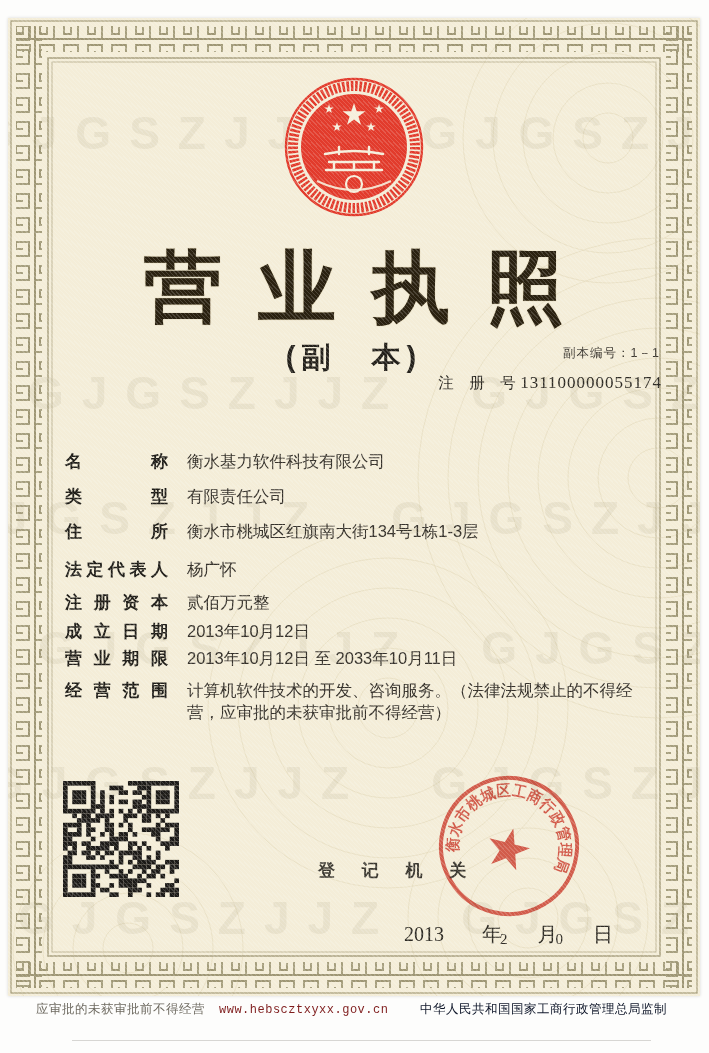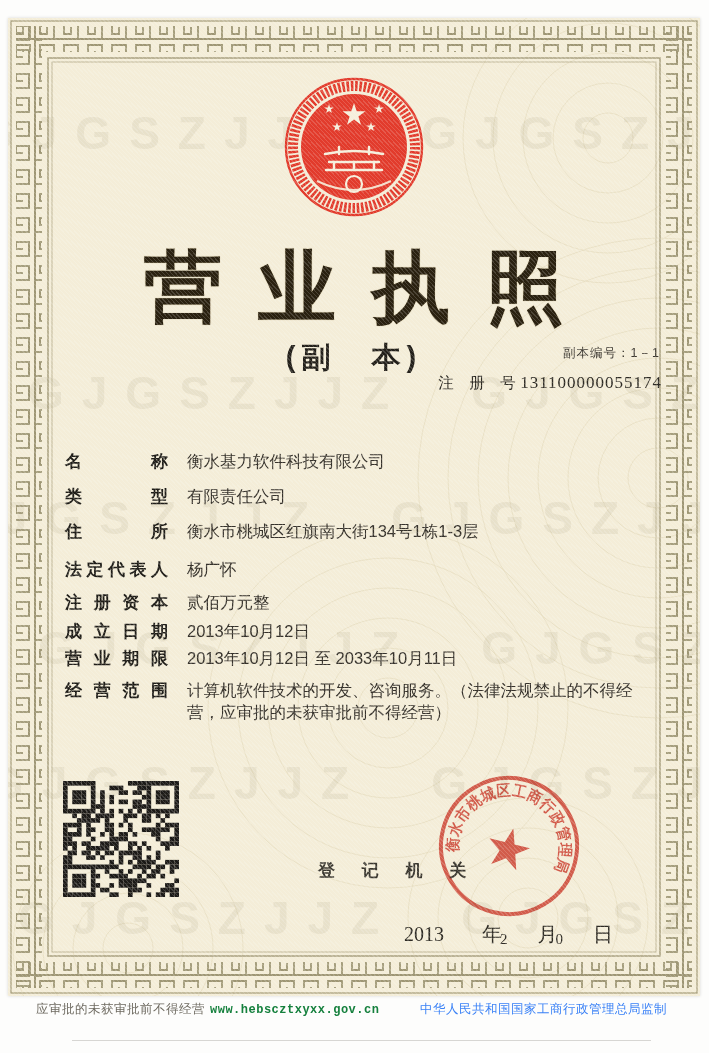--- a/index.html
+++ b/index.html
@@ -65,22 +65,22 @@
   }
   .seal{position:absolute;left:413px;top:740px;width:176px;height:176px;mix-blend-mode:multiply;opacity:.85;}
   .date-row{
     position:absolute;left:396px;top:903px;display:flex;align-items:baseline;
     font-family:"Liberation Serif","DejaVu Serif",serif;font-size:20px;color:#2e2b24;
   }
   .date-row .gap-l{margin-left:38px;} .date-row .gap-m{margin-left:30px;}
   .dsmall{font-size:15px;position:relative;top:3px;margin-left:-2px;}
   
   .footer-left{position:absolute;left:36px;top:1001px;font-size:12.5px;color:#6e6a60;letter-spacing:.5px;}
-  .footer-left .url{font-family:"Liberation Mono","DejaVu Sans Mono",monospace;font-size:12px;margin-left:5px;color:#15803d;font-weight:bold;}
-  .footer-right{position:absolute;right:42px;top:1001px;font-size:12.5px;color:#3b82f6;letter-spacing:.5px;}
+  .footer-left .url{font-family:"Liberation Mono","DejaVu Sans Mono",monospace;font-size:12px;margin-left:14px;color:#7f1d1d;}
+  .footer-right{position:absolute;right:42px;top:1001px;font-size:12.5px;color:#0f172a;letter-spacing:.5px;}
   .footer-line{position:absolute;left:72px;right:58px;top:1040px;height:1px;background:#d7d6d3;}
 </style>
 </head>
 <body>
 
 <div class="paper">
 
   <svg class="guilloche" width="692" height="978">
     <g fill="none" stroke="#d5caa4" stroke-width="0.7" opacity="0.5">
       <g transform="translate(650,460)">

